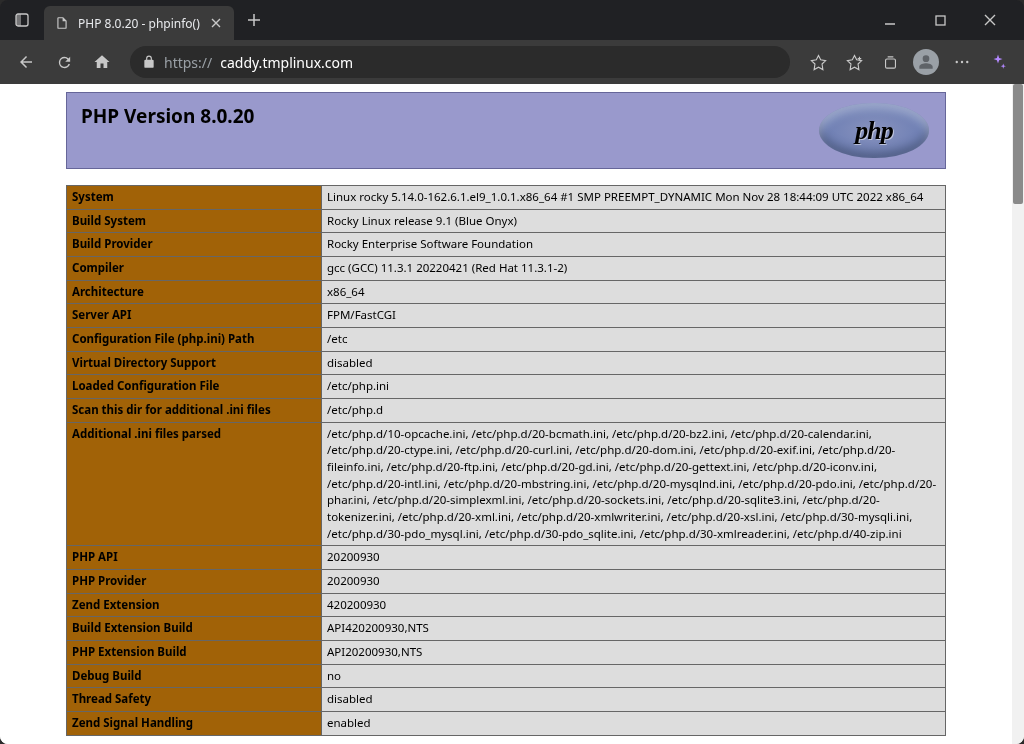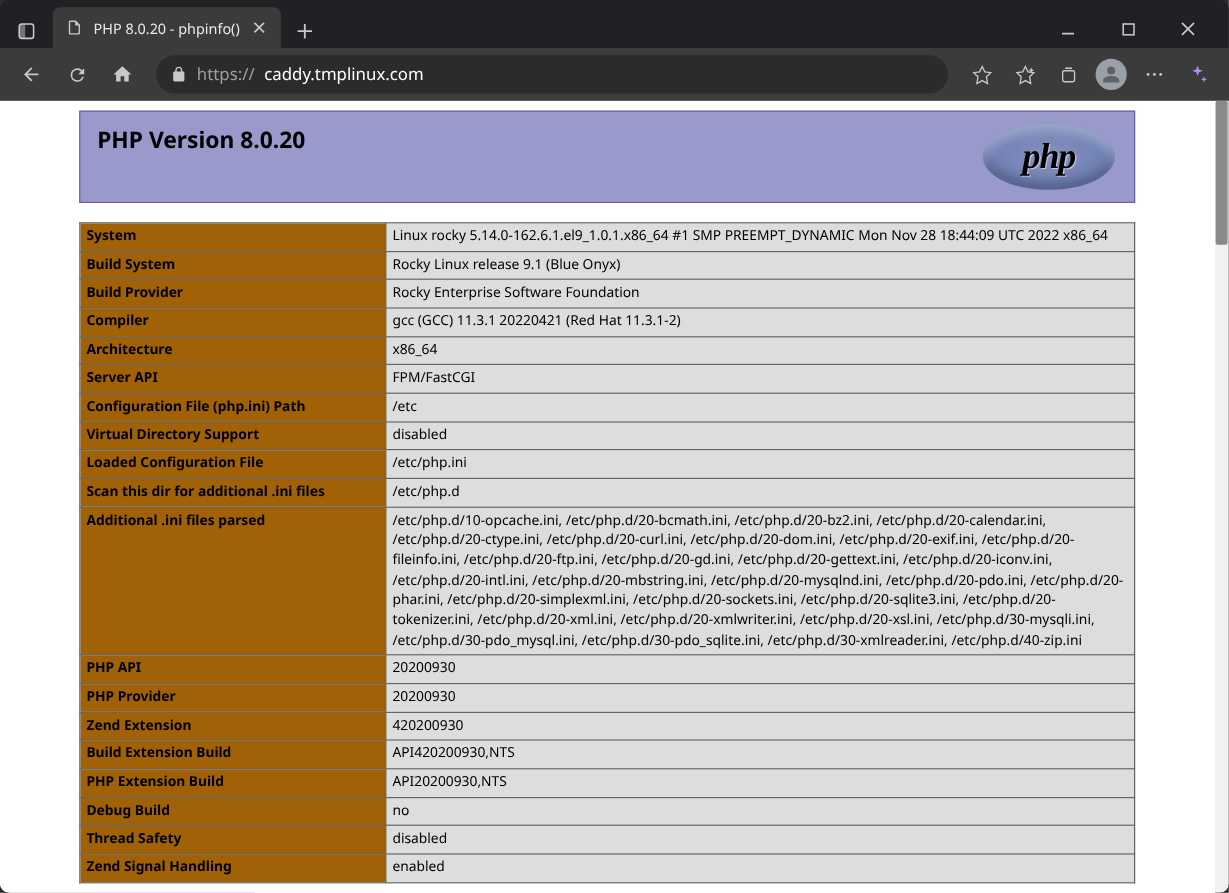--- a/index.html
+++ b/index.html
@@ -17,21 +17,21 @@
       border-radius: 8px;
       overflow: hidden;
       display: flex;
       flex-direction: column;
     }
     
     .tabbar {
       height: 40px;
       background: #202124;
       display: flex;
-      align-items: flex-end;
+      align-items: center;
       padding: 0 8px;
     }
     .tablist-btn {
       width: 28px;
       height: 28px;
       border-radius: 4px;
       display: flex;
       align-items: center;
       justify-content: center;
       color: #c8c8c8;
@@ -187,21 +187,21 @@
       height: 55px;
       background: radial-gradient(ellipse at center, #8993be 0%, #6b7db3 70%, #4f5b93 100%);
       border-radius: 55px / 28px;
       display: flex;
       align-items: center;
       justify-content: center;
       box-shadow: inset 0 6px 10px rgba(255,255,255,0.35), inset 0 -6px 10px rgba(0,0,0,0.25);
     }
     .php-logo span {
       font-family: Georgia, serif;
-      font-size: 30px;
+      font-size: 26px;
       font-weight: bold;
       font-style: italic;
       color: #000;
       letter-spacing: -1px;
       text-shadow: 1px 1px 0 rgba(255,255,255,0.5);
     }
     table.info {
       width: 100%;
       border-collapse: collapse;
       margin-top: 16px;

